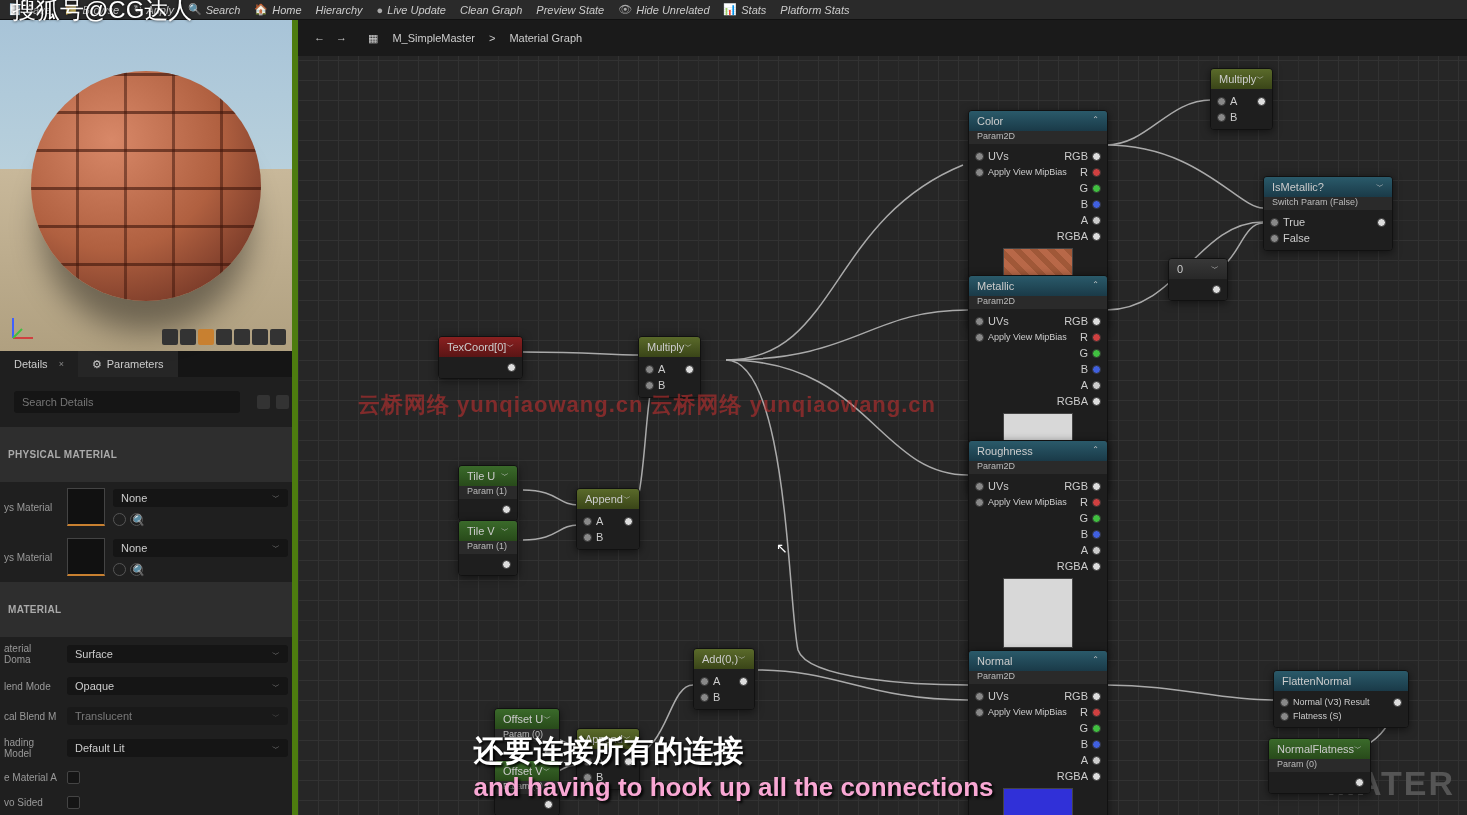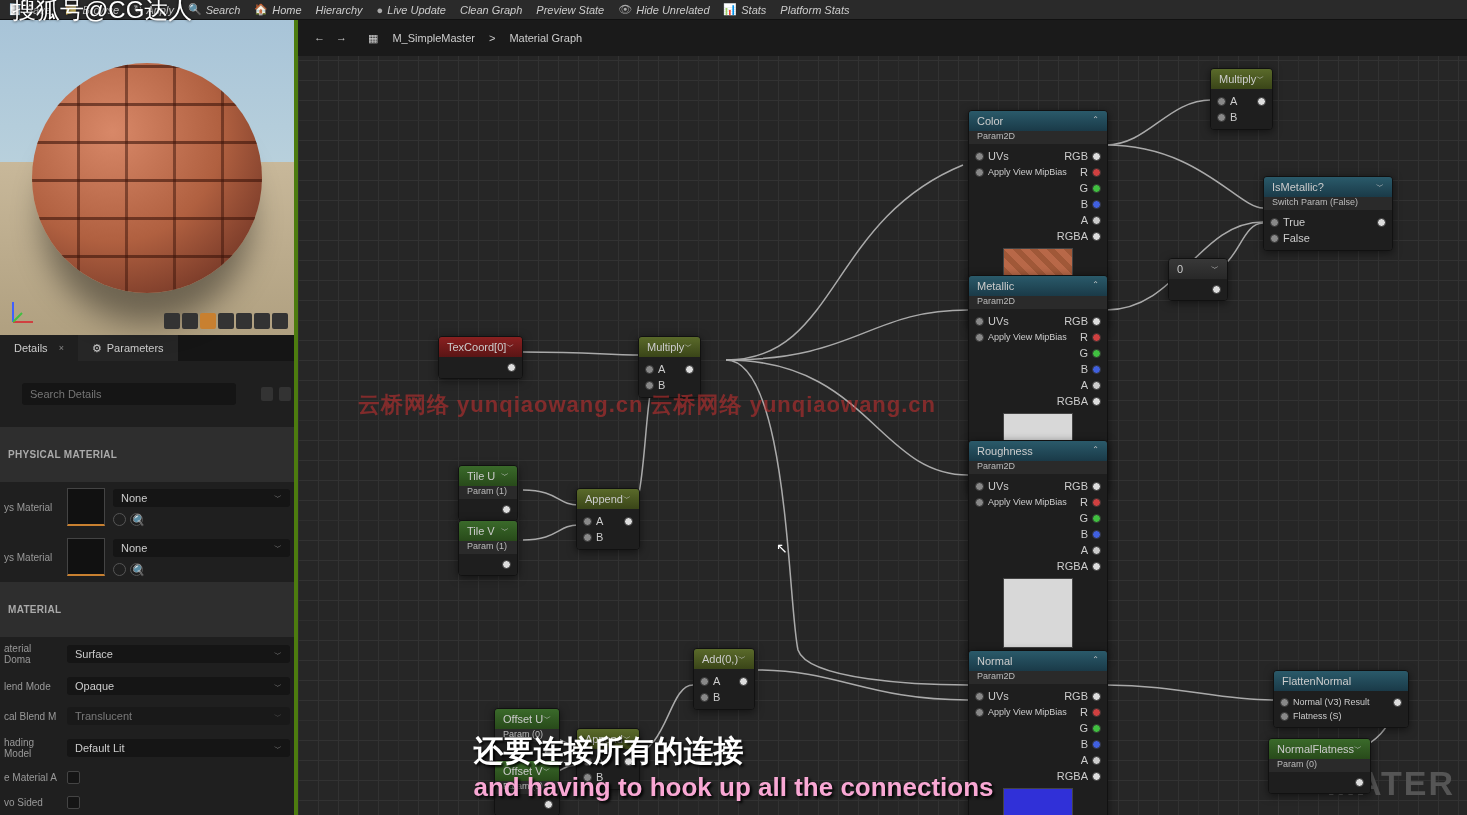--- a/index.html
+++ b/index.html
@@ -1,31 +1,31 @@
 <!DOCTYPE html>
 <html><head>
 <meta charset="utf-8">
 <style>
 *{box-sizing:border-box;margin:0;padding:0;font-family:'Segoe UI',Arial,sans-serif;font-size:11px;color:#ccc;user-select:none}
 body{background:#1a1a1a;width:1467px;height:815px;overflow:hidden;position:relative}
 .toolbar{height:20px;background:#2a2a2a;display:flex;align-items:center;gap:14px;padding:0 8px;font-size:10px;border-bottom:1px solid #111}
 .toolbar span{display:flex;align-items:center;gap:4px;color:#aaa}
 .layout{display:flex;height:795px}
-.left{width:298px;display:flex;flex-direction:column;background:#1f1f1f;border-right:4px solid #4d7c0f}
+.left{width:298px;display:flex;flex-direction:column;background:#1f1f1f;border-right:6px solid #4d7c0f}
 .preview{height:370px;background:linear-gradient(to bottom,#a8c4d8 0%,#b8d0dc 45%,#c8b89a 45%,#b0a080 100%);position:relative;display:flex;align-items:center;justify-content:center}
 .ball{width:230px;height:230px;border-radius:50%;background:radial-gradient(circle at 35% 30%,#d88868,#b06040 50%,#6a3022 90%);position:relative;box-shadow:0 40px 30px -10px rgba(0,0,0,.4)}
 .ball::before{content:"";position:absolute;inset:0;border-radius:50%;background:repeating-linear-gradient(0deg,transparent 0 35px,rgba(60,20,10,.6) 35px 38px),repeating-linear-gradient(90deg,transparent 0 45px,rgba(60,20,10,.5) 45px 48px)}
 .axis{position:absolute;left:8px;bottom:8px;width:30px;height:30px}
 .vtools{position:absolute;right:6px;bottom:6px;display:flex;gap:2px}
 .vtools i{width:16px;height:16px;background:#333;border-radius:2px}
 .tabs{display:flex;background:#151515;height:26px;align-items:center}
 .tab{padding:0 14px;height:26px;display:flex;align-items:center;gap:5px;background:#262626}
 .tab.active{background:#1f1f1f}
 .tab .x{margin-left:6px;color:#888;font-size:9px}
-.search{margin:22px;background:#151515;border:none;padding:5px 8px;color:#888;width:calc(100% - 50px);border-radius:3px}
+.search{margin:14px;background:#151515;border:none;padding:5px 8px;color:#888;width:calc(100% - 50px);border-radius:3px}
 .searchrow{display:flex;align-items:center}
 .searchrow i{width:14px;height:14px;background:#333;margin:0 3px;border-radius:2px}
 .section{padding:22px 8px;background:#2e2e2e;font-size:10px;color:#aaa;font-weight:600;letter-spacing:.3px}
 .prop{display:flex;align-items:center;padding:6px 4px;gap:8px}
 .prop label{width:55px;font-size:10px;color:#999;overflow:hidden}
 .thumb{width:38px;height:38px;background:#111;border:1px solid #444;border-bottom:2px solid #c88030}
 .dd{flex:1;background:#151515;padding:3px 8px;border-radius:3px;display:flex;justify-content:space-between;align-items:center;font-size:10px;min-width:0}
 .dd .chev{font-size:8px;color:#888}
 .ddcol{display:flex;flex-direction:column;gap:4px;flex:1;min-width:0}
 .icons{display:flex;gap:4px;margin-top:2px}

